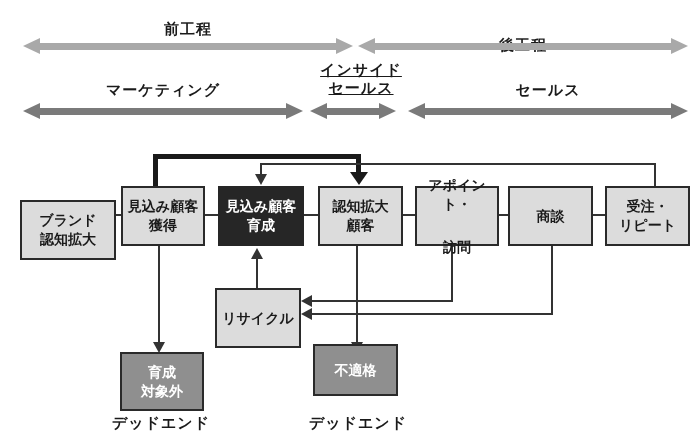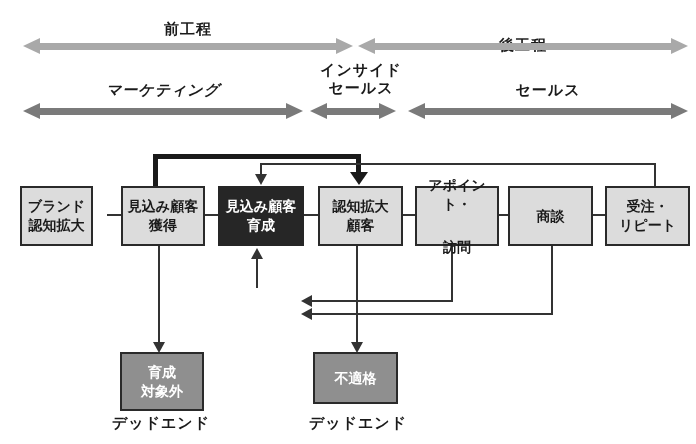--- a/index.html
+++ b/index.html
@@ -1,19 +1,19 @@
 <!DOCTYPE html>
 <html><head>
 <meta charset="utf-8">
 <style>
   html,body{margin:0;padding:0;background:#fff;}
   .canvas{position:relative;width:696px;height:444px;background:#ffffff;
           font-family:"Liberation Sans",sans-serif;color:#1a1a1a;overflow:hidden;margin-left:8px;}
   .slabel{position:absolute;text-align:center;font-weight:bold;font-size:15px;letter-spacing:1px;}
-  .slabel span{display:block;line-height:18px;}
+  .slabel span{display:block;line-height:18px;text-decoration:underline;}
   
   .darrow{position:absolute;height:16px;display:flex;align-items:center;}
   .darrow i{display:block;}
   .head-l,.head-r{width:0;height:0;border-top:8px solid transparent;border-bottom:8px solid transparent;}
   .shaft{flex:1;height:7px;}
   .light .shaft{background:#a9a9a9;}
   .light .head-l{border-right:17px solid #a9a9a9;}
   .light .head-r{border-left:17px solid #a9a9a9;}
   .dark .shaft{background:#7a7a7a;}
   .dark .head-l{border-right:17px solid #7a7a7a;}
@@ -45,21 +45,21 @@
       <i class="head-l"></i>
       <i class="shaft"></i>
       <i class="head-r"></i>
     </div>
   <div class="darrow light" style="left:350px;top:38px;width:330px;">
       <i class="head-l"></i>
       <i class="shaft"></i>
       <i class="head-r"></i>
     </div>
 
-  <div class="slabel" style="left:55px;top:81px;width:200px;font-style:italic;">マーケティング</div>
+  <div class="slabel" style="left:55px;top:81px;width:200px;">マーケティング</div>
   <div class="slabel" style="left:293px;top:61px;width:120px;">
     <span>インサイド</span>
     <span>セールス</span>
   </div>
   <div class="slabel" style="left:440px;top:81px;width:200px;">セールス</div>
   <div class="darrow dark" style="left:15px;top:103px;width:280px;">
       <i class="head-l"></i>
       <i class="shaft"></i>
       <i class="head-r"></i>
     </div>
@@ -101,21 +101,21 @@
   <div class="ah ah-down" style="left:343px;top:342px;"></div>
 
   <div class="ln" style="left:443px;top:246px;width:2px;height:56px;"></div>
   <div class="ln" style="left:303px;top:300px;width:142px;height:2px;"></div>
   <div class="ah ah-left" style="left:293px;top:295px;"></div>
 
   <div class="ln" style="left:543px;top:246px;width:2px;height:69px;"></div>
   <div class="ln" style="left:303px;top:313px;width:242px;height:2px;"></div>
   <div class="ah ah-left" style="left:293px;top:308px;"></div>
 
-  <div class="node" style="left:12px;top:186px;width:73px;">
+  <div class="node" style="left:12px;top:200px;width:96px;">
     <span>ブランド</span>
     <span>認知拡大</span>
   </div>
   <div class="node" style="left:113px;top:186px;width:84px;">
     <span>見込み顧客</span>
     <span>獲得</span>
   </div>
   <div class="node dark" style="left:210px;top:186px;width:86px;">
     <span>見込み顧客</span>
     <span>育成</span>
@@ -129,25 +129,28 @@
     <span>訪問</span>
   </div>
   <div class="node" style="left:500px;top:186px;width:85px;">
     <span>商談</span>
   </div>
   <div class="node" style="left:597px;top:186px;width:85px;">
     <span>受注・</span>
     <span>リピート</span>
   </div>
 
+  <div class="node" style="left:207px;top:288px;width:86px;">
+    <span>リサイクル</span>
+  </div>
 
   <div class="node gray" style="left:112px;top:352px;width:84px;height:59px;">
     <span>育成</span>
     <span>対象外</span>
   </div>
   <div class="caption" style="left:93px;top:414px;width:120px;">デッドエンド</div>
 
-  <div class="node gray" style="left:305px;top:352px;width:85px;height:52px;">
+  <div class="node gray" style="left:305px;top:344px;width:85px;height:52px;">
     <span>不適格</span>
   </div>
   <div class="caption" style="left:290px;top:414px;width:120px;">デッドエンド</div>
 
 </div>
 
 </body></html>

